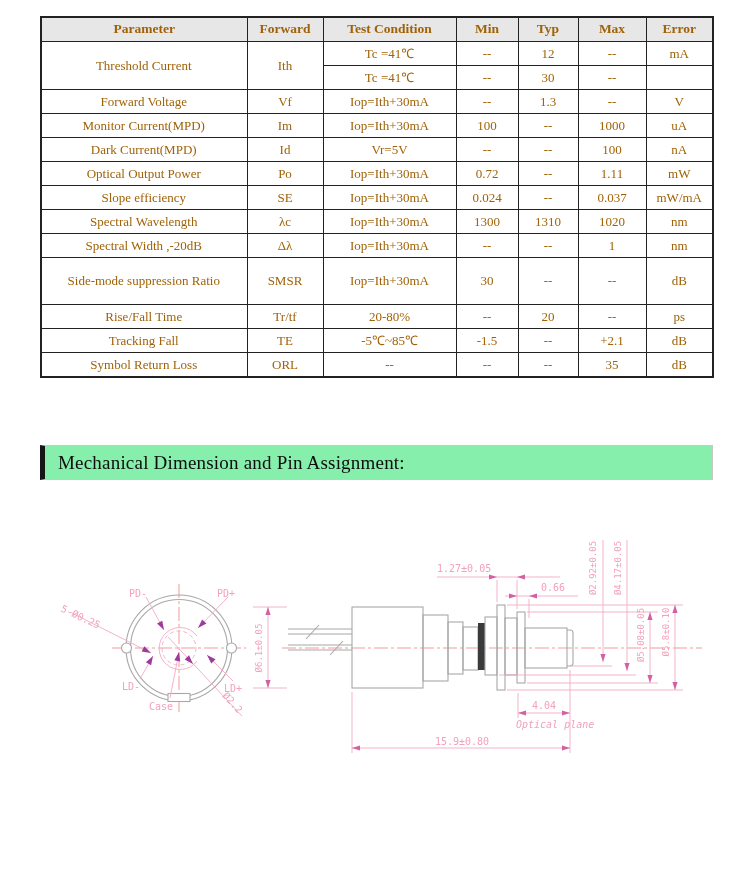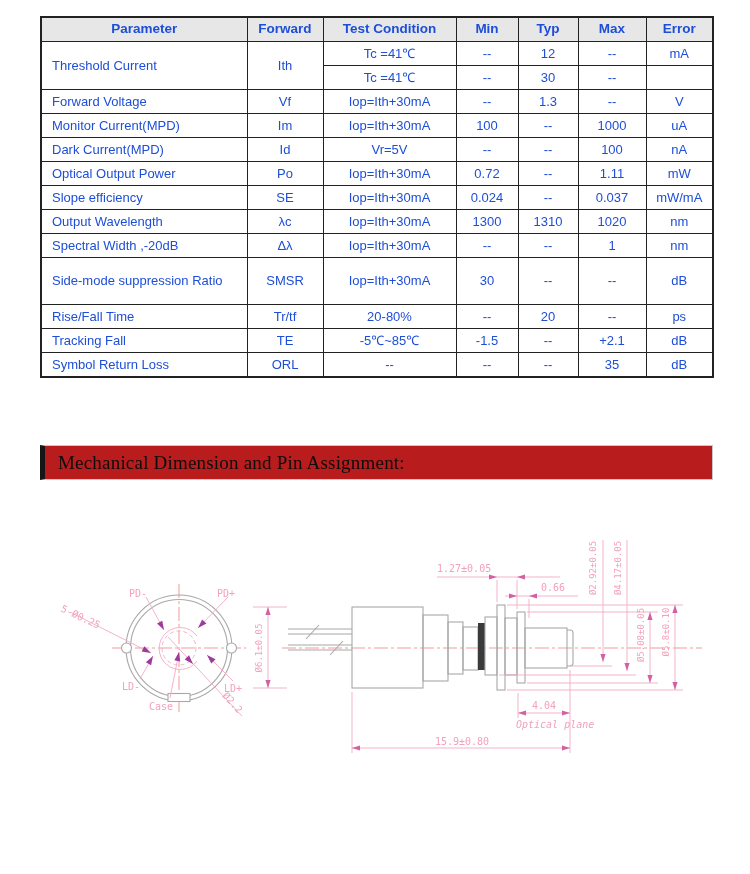--- a/index.html
+++ b/index.html
@@ -1,29 +1,29 @@
 <!DOCTYPE html>
 <html><head>
 <meta charset="utf-8">
 <style>
   html,body{margin:0;padding:0;background:#fff;}
   body{width:750px;height:874px;position:relative;font-family:"Liberation Sans",sans-serif;color:#111;overflow:hidden;}
 
   
   .spec-table{position:absolute;left:40px;top:16px;width:672px;border-collapse:collapse;table-layout:fixed;
-              font-size:13px;color:#1d4ed8;}
+              font-size:13px;color:#a16207;font-family:Liberation Serif, serif;}
   .spec-table td,.spec-table th{border:1px solid #222;text-align:center;vertical-align:middle;
               height:23px;padding:0 3px;line-height:1.35;overflow:hidden;}
   .spec-table{border:2px solid #222;}
   .spec-table th{background:#e7e7e7;font-weight:bold;font-size:13.5px;}
-  .spec-table td.param{text-align:left;padding-left:10px;margin-top:48px;}
+  .spec-table td.param{text-align:center;padding-left:2px;margin-top:48px;}
   .spec-table tr.tall td{height:46px;}
 
   
-  .section-bar{position:absolute;left:40px;top:445px;width:667px;height:33px;background:#b91c1c;
+  .section-bar{position:absolute;left:40px;top:445px;width:667px;height:33px;background:#86efac;
                border:1px solid #c9c9c9;border-left:5px solid #161616;display:flex;align-items:center;}
   .section-bar .title{font-family:"Liberation Serif",serif;font-size:19px;color:#0d0d0d;padding-left:13px;
                letter-spacing:0.2px;}
 
   
   .drawing{position:absolute;left:0;top:505px;width:750px;height:300px;}
   svg text{font-family:"DejaVu Sans Mono",monospace;font-size:10px;fill:#f2a2ba;}
   svg text.small{font-size:9px;}
   .part{stroke:#a8a8a8;stroke-width:1.1;fill:none;}
   .partfill{stroke:#a8a8a8;stroke-width:1.1;fill:#ffffff;}
@@ -110,21 +110,21 @@
   <tr>
     <td class="param">Slope efficiency</td>
     <td>SE</td>
     <td>Iop=Ith+30mA</td>
     <td>0.024</td>
     <td>--</td>
     <td>0.037</td>
     <td>mW/mA</td>
   </tr>
   <tr>
-    <td class="param">Output Wavelength</td>
+    <td class="param">Spectral Wavelength</td>
     <td>λc</td>
     <td>Iop=Ith+30mA</td>
     <td>1300</td>
     <td>1310</td>
     <td>1020</td>
     <td>nm</td>
   </tr>
   <tr>
     <td class="param">Spectral Width ,-20dB</td>
     <td>Δλ</td>

